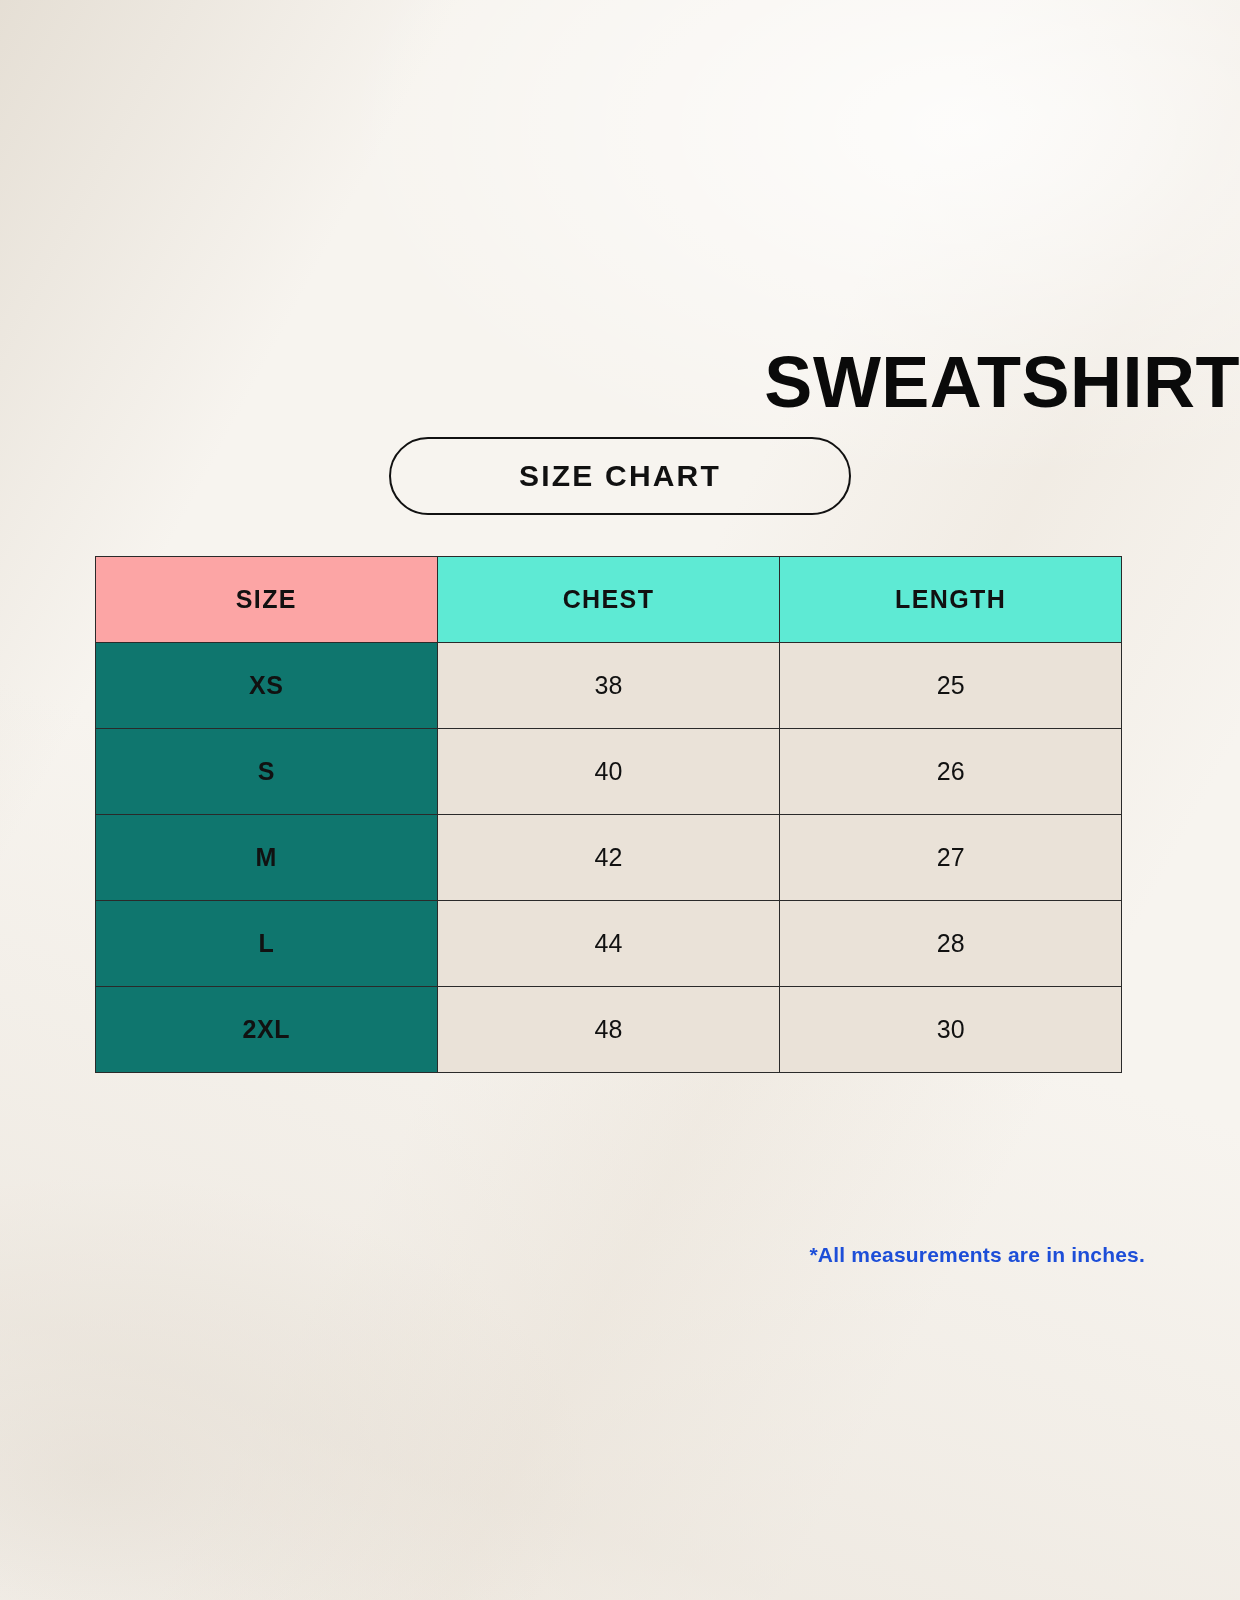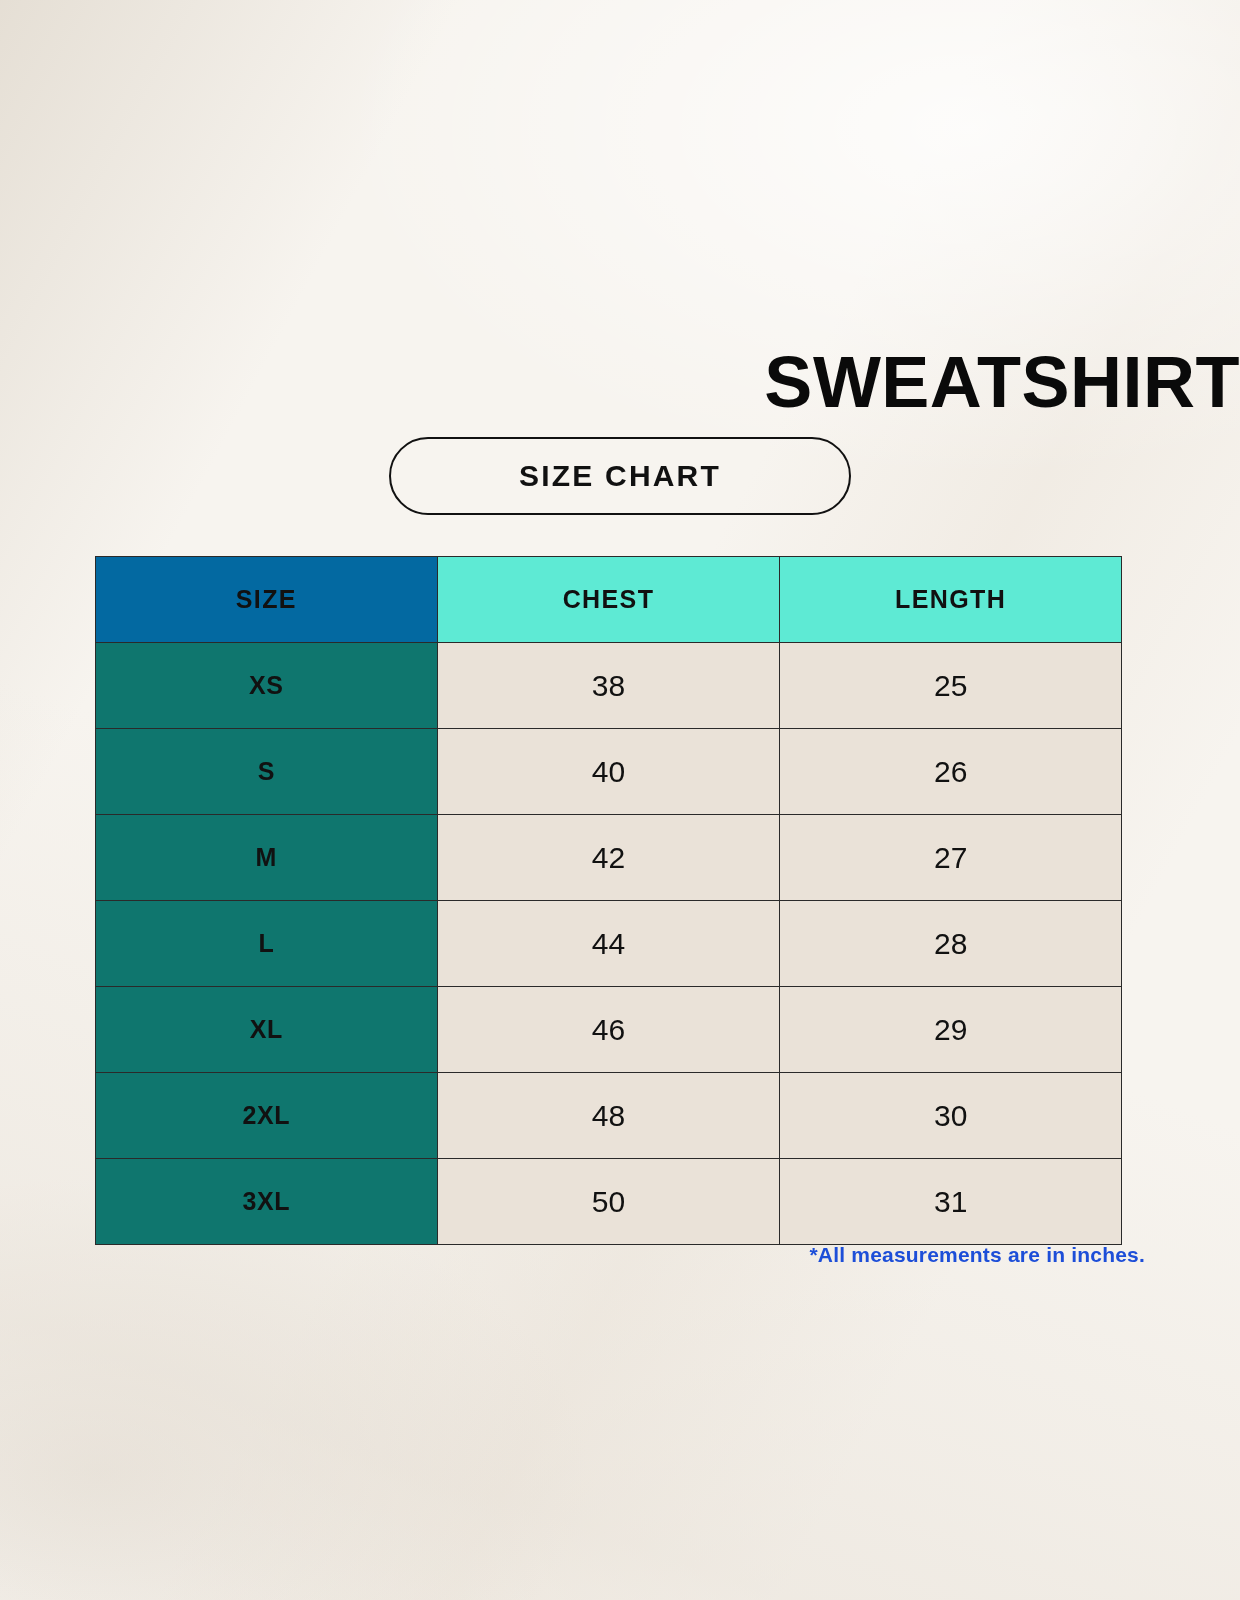--- a/index.html
+++ b/index.html
@@ -109,37 +109,37 @@
     vertical-align: middle;
     padding: 0;
   }
 
   thead th {
     font-size: 25px;
     font-weight: 700;
     letter-spacing: 1.4px;
   }
   thead th.h-size {
-    background: #0369a1;
+    background: #fca5a5;
     text-align: center;
   }
   thead th.h-chest,
   thead th.h-length {
     background: #5eead4;
   }
 
   tbody td.cell-size {
     background: #0f766e;
     font-size: 25px;
     font-weight: 700;
     letter-spacing: 0.6px;
   }
   tbody td.cell-val {
     background: #eae2d8;
-    font-size: 30px;
+    font-size: 25px;
     font-weight: 400;
   }
 
   .footnote {
     position: absolute;
     right: 95px;
     top: 1243px;
     font-size: 21px;
     font-weight: 600;
     letter-spacing: 0.2px;
@@ -192,33 +192,23 @@
           <td class="cell-size">M</td>
           <td class="cell-val">42</td>
           <td class="cell-val">27</td>
         </tr>
         <tr>
           <td class="cell-size">L</td>
           <td class="cell-val">44</td>
           <td class="cell-val">28</td>
         </tr>
         <tr>
-          <td class="cell-size">XL</td>
-          <td class="cell-val">46</td>
-          <td class="cell-val">29</td>
-        </tr>
-        <tr>
           <td class="cell-size">2XL</td>
           <td class="cell-val">48</td>
           <td class="cell-val">30</td>
         </tr>
-        <tr>
-          <td class="cell-size">3XL</td>
-          <td class="cell-val">50</td>
-          <td class="cell-val">31</td>
-        </tr>
       </tbody>
     </table>
   </div>
 
   <div class="footnote">*All measurements are in inches.</div>
 
 </div>
 
 </body></html>

